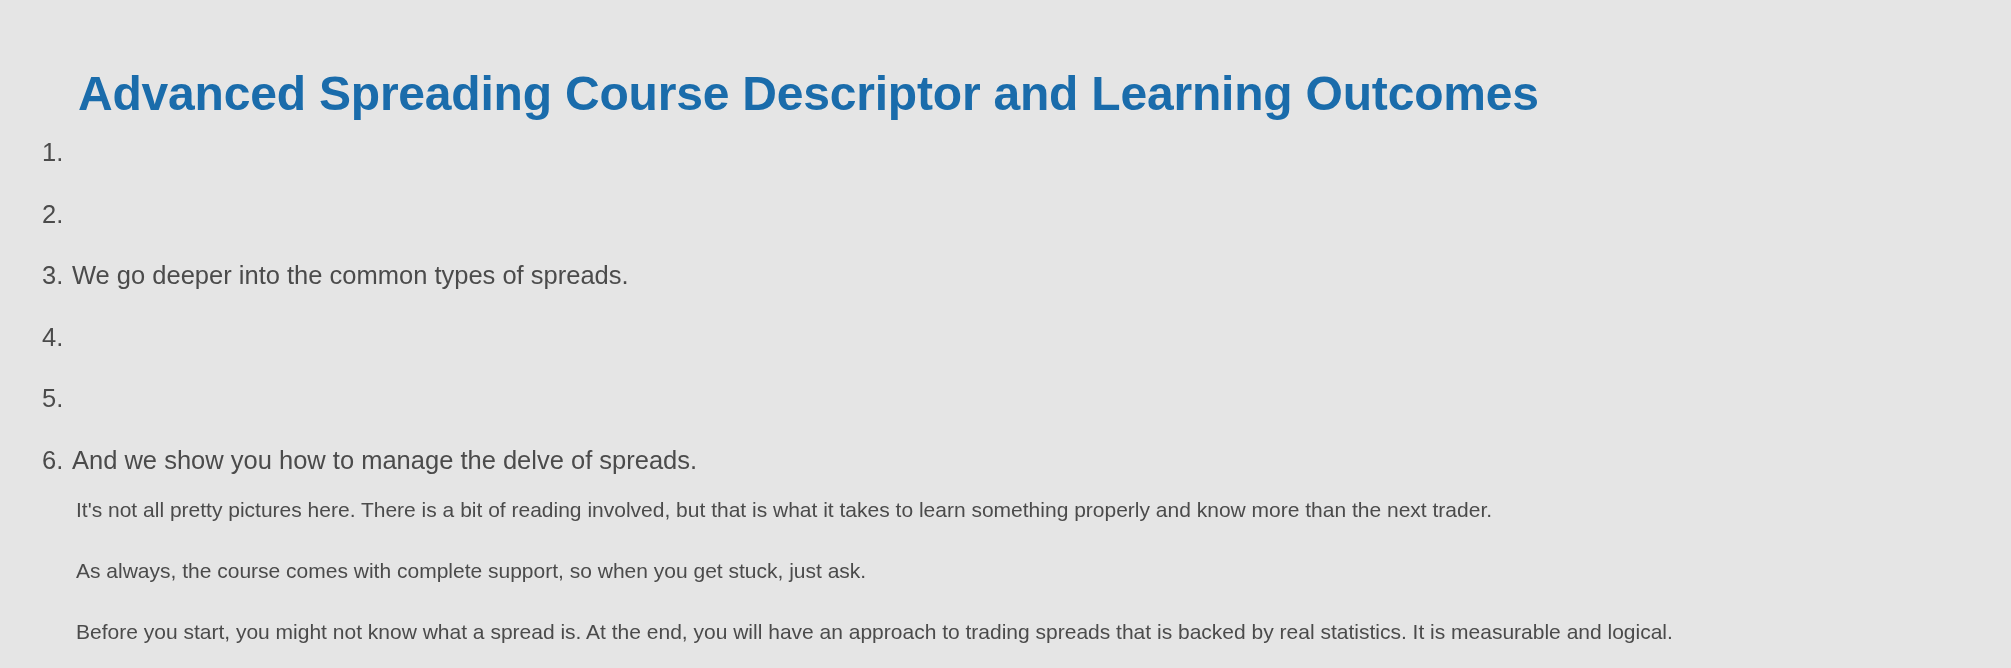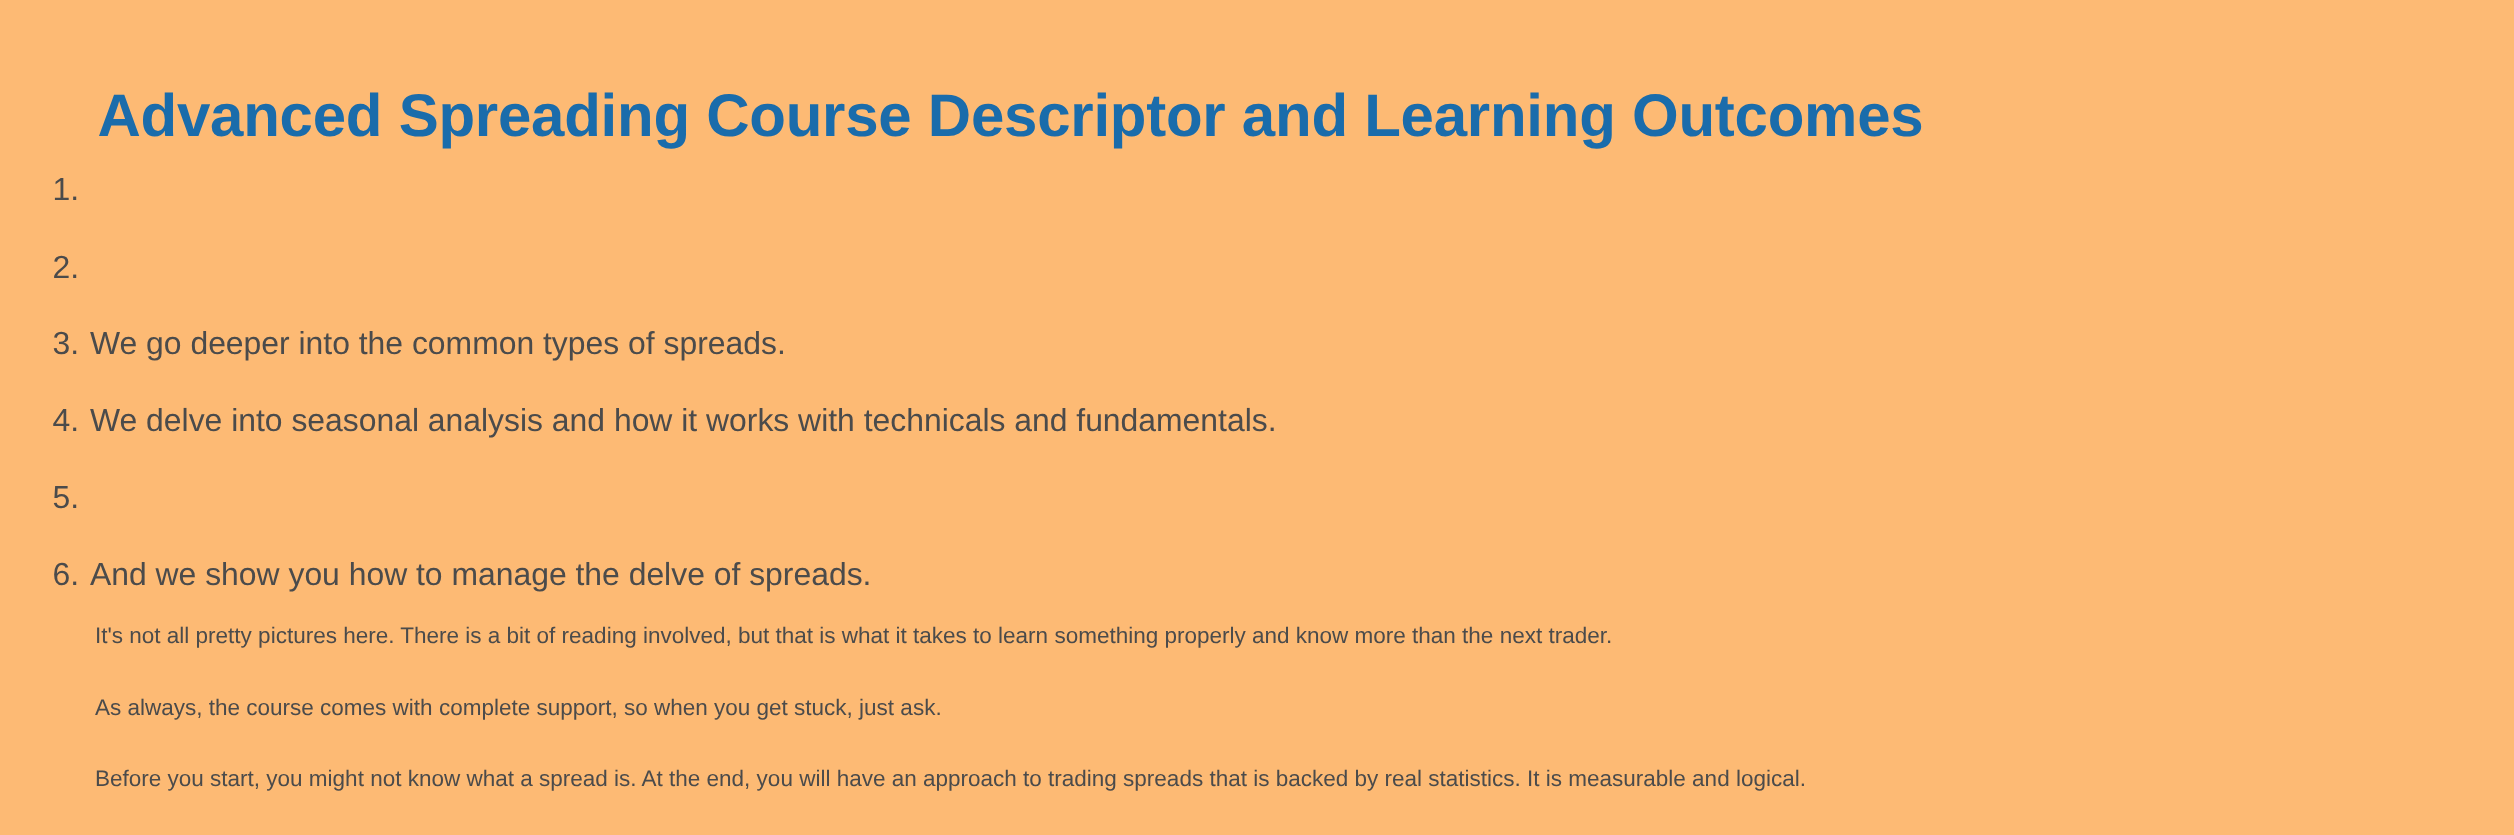--- a/index.html
+++ b/index.html
@@ -13,21 +13,21 @@
     background: #f7f9fc;
     font-family: "Liberation Sans", sans-serif;
     overflow: hidden;
     position: relative;
   }
 
   #page {
     position: relative;
     width: 2011px;
     height: 668px;
-    background: #fdba74;
+    background: #e5e5e5;
     box-sizing: border-box;
   }
 
   
   .page-title {
     position: absolute;
     left: 78px;
     top: 36px;
     font-size: 48px;
     font-weight: bold;
@@ -67,21 +67,21 @@
   }
 
   
   .closing-block {
     position: absolute;
     left: 76px;
     top: 498px;
     width: 1930px;
   }
   .closing-para {
-    font-size: 18px;
+    font-size: 21px;
     color: #4b4b4b;
     line-height: 1.15;
     margin: 0 0 37px 0;
     white-space: nowrap;
   }
 
   
   .watermark {
     position: absolute;
     left: 1290px;
@@ -130,21 +130,20 @@
     </li>
     <li class="outcome-item">
       <span class="outcome-num">2.</span>
     </li>
     <li class="outcome-item">
       <span class="outcome-num">3.</span>
       <span class="outcome-text">We go deeper into the common types of spreads.</span>
     </li>
     <li class="outcome-item">
       <span class="outcome-num">4.</span>
-      <span class="outcome-text">We delve into seasonal analysis and how it works with technicals and fundamentals.</span>
     </li>
     <li class="outcome-item">
       <span class="outcome-num">5.</span>
     </li>
     <li class="outcome-item">
       <span class="outcome-num">6.</span>
       <span class="outcome-text">And we show you how to manage the delve of spreads.</span>
     </li>
   </ol>
 

